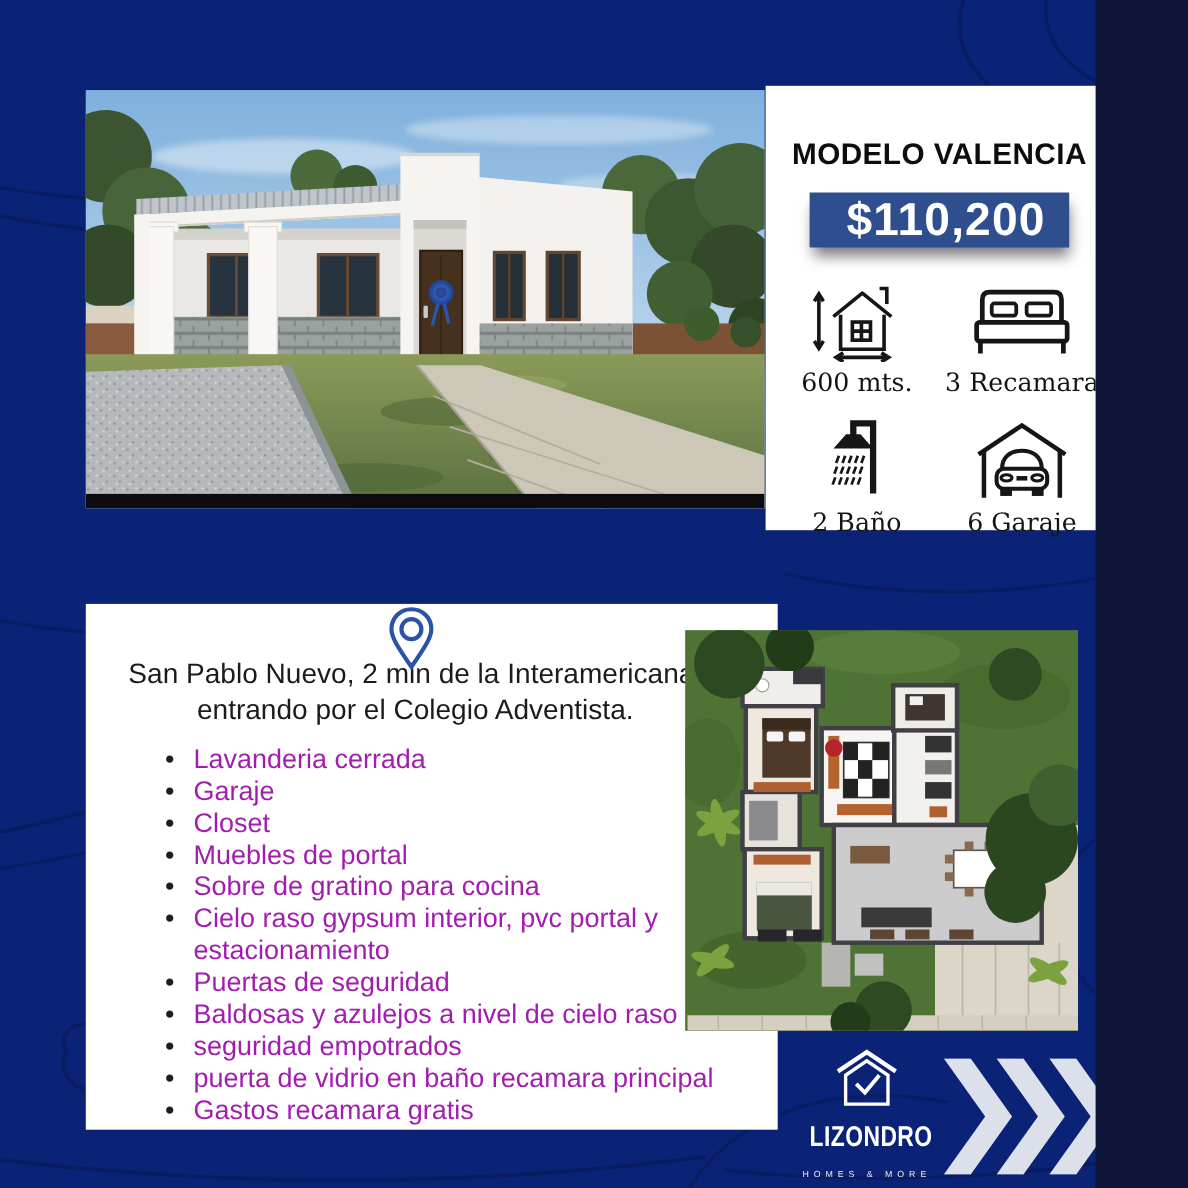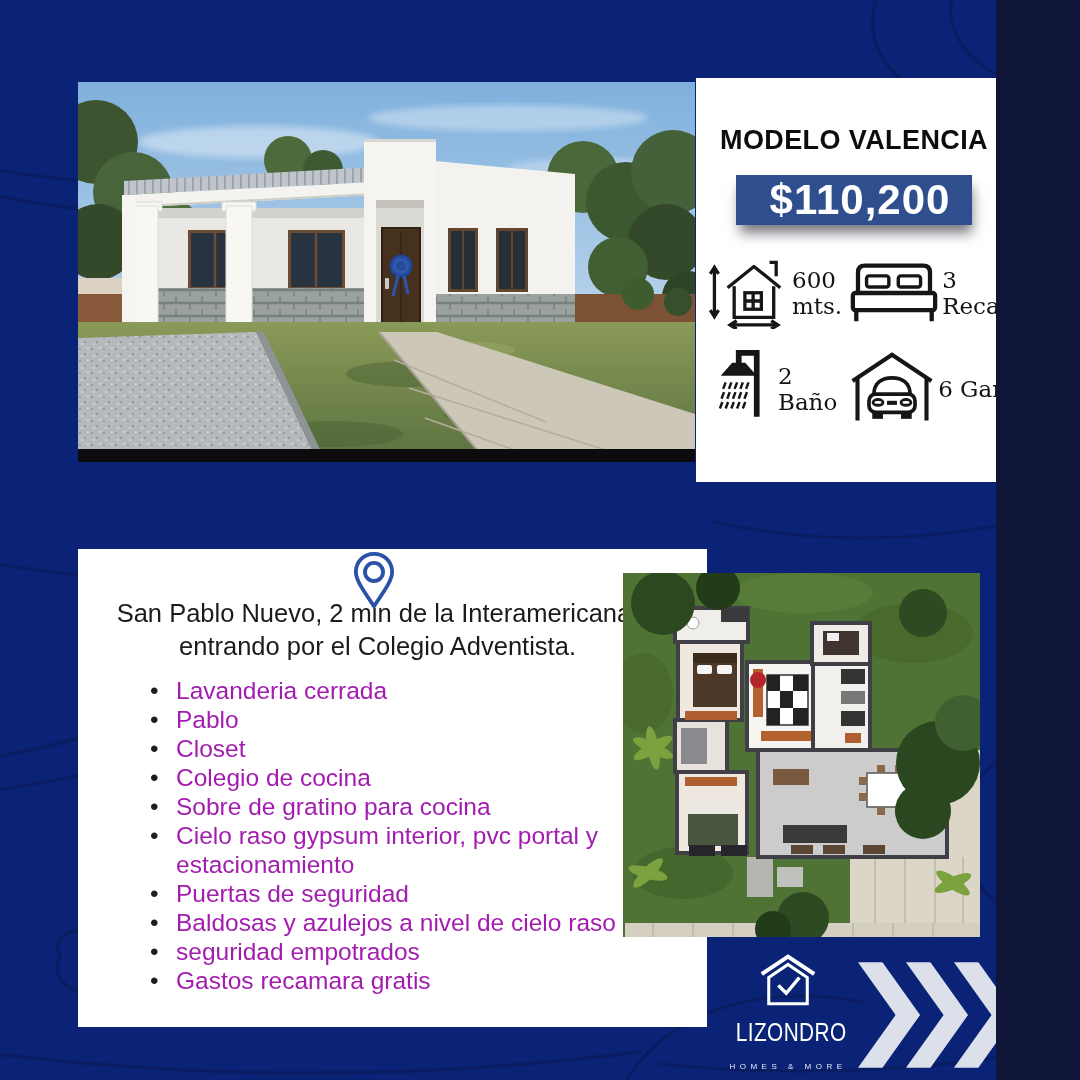--- a/index.html
+++ b/index.html
@@ -10,39 +10,39 @@
   
   .photo{position:absolute;left:78px;top:82px;width:617px;height:380px;z-index:2;background:#9cbede;}
 
   
   .info-card{position:absolute;left:696px;top:78px;width:316px;height:404px;background:#ffffff;z-index:3;}
   .model-title{margin-top:47px;text-align:center;font-size:27px;font-weight:800;letter-spacing:.4px;color:#0d0d0d;}
   .price-badge{width:224px;height:50px;margin:19px auto 0;background:#2f4e8e;color:#ffffff;
                font-size:42px;font-weight:600;letter-spacing:1px;text-align:center;line-height:50px;
                box-shadow:2px 10px 12px -2px rgba(8,10,24,.55);padding-left:12px;}
   .features{display:grid;grid-template-columns:1fr 1fr;row-gap:18px;column-gap:4px;margin-top:26px;padding:0 10px;}
-  .feature{display:flex;align-items:center;}
+  .feature{display:flex;flex-direction:column;align-items:center;}
   .feature .ic{height:78px;display:flex;align-items:flex-end;justify-content:center;}
   .feature-label{margin-top:6px;font-family:"DejaVu Serif","Liberation Serif",serif;font-size:23px;color:#141414;}
 
   
   .details-card{position:absolute;left:78px;top:549px;width:629px;height:478px;background:#ffffff;z-index:1;}
   .pin-wrap{position:absolute;left:274px;top:2px;}
   .location-text{margin-top:48px;text-align:center;font-size:25.5px;line-height:33px;color:#1b1b1b;white-space:nowrap;
                  padding-right:30px;}
   .amenities{margin:13px 0 0;padding:0 40px 0 70px;list-style:none;}
   .amenities li{position:relative;padding-left:28px;font-size:24.5px;line-height:29px;color:#a21caf;}
   .amenities li::before{content:"•";position:absolute;left:2px;top:0;color:#1d1d1d;}
 
   
   .floorplan{position:absolute;left:623px;top:573px;width:357px;height:364px;z-index:4;background:#4e7334;}
 
   
   .brand{position:absolute;left:722px;top:953px;width:132px;z-index:2;text-align:center;color:#ffffff;}
-  .brand-name{margin-top:4px;font-size:26px;font-weight:400;}
+  .brand-name{margin-top:4px;font-size:26px;font-weight:700;}
   .brand-name-inner{display:inline-block;transform:scaleX(.8);transform-origin:center;letter-spacing:.5px;}
   .brand-tagline{margin-top:14px;font-size:8px;letter-spacing:4.5px;color:#e8eaf2;}
 
   
   .chevrons{position:absolute;left:858px;top:962px;z-index:2;cursor:pointer;}
 </style>
 </head>
 <body>
 
 <div class="canvas">
@@ -271,28 +271,29 @@
         <path d="M23,3 C12,3 4,11.5 4,22 C4,30 10,39 23,58 C36,39 42,30 42,22 C42,11.5 34,3 23,3 Z"></path>
         <circle cx="23" cy="22" r="9.5"></circle>
       </svg>
     </span>
     <div class="location-text">
       <div>San Pablo Nuevo, 2 min de la Interamericana,</div>
       <div>entrando por el Colegio Adventista.</div>
     </div>
     <ul class="amenities">
       <li>Lavanderia cerrada</li>
-      <li>Pablo</li>
+      <li>Garaje</li>
       <li>Closet</li>
-      <li>Colegio de cocina</li>
+      <li>Muebles de portal</li>
       <li>Sobre de gratino para cocina</li>
       <li>Cielo raso gypsum interior, pvc portal y estacionamiento</li>
       <li>Puertas de seguridad</li>
       <li>Baldosas y azulejos a nivel de cielo raso</li>
       <li>seguridad empotrados</li>
+      <li>puerta de vidrio en baño recamara principal</li>
       <li>Gastos recamara gratis</li>
     </ul>
   </div>
 
   <div class="floorplan">
     <svg width="357" height="364" viewBox="0 0 357 364">
       <rect width="357" height="364" fill="#4e7334"></rect>
       <g opacity=".55">
         <ellipse cx="60" cy="300" rx="50" ry="26" fill="#3d5c28"></ellipse>
           <ellipse cx="290" cy="60" rx="60" ry="30" fill="#446629"></ellipse>

